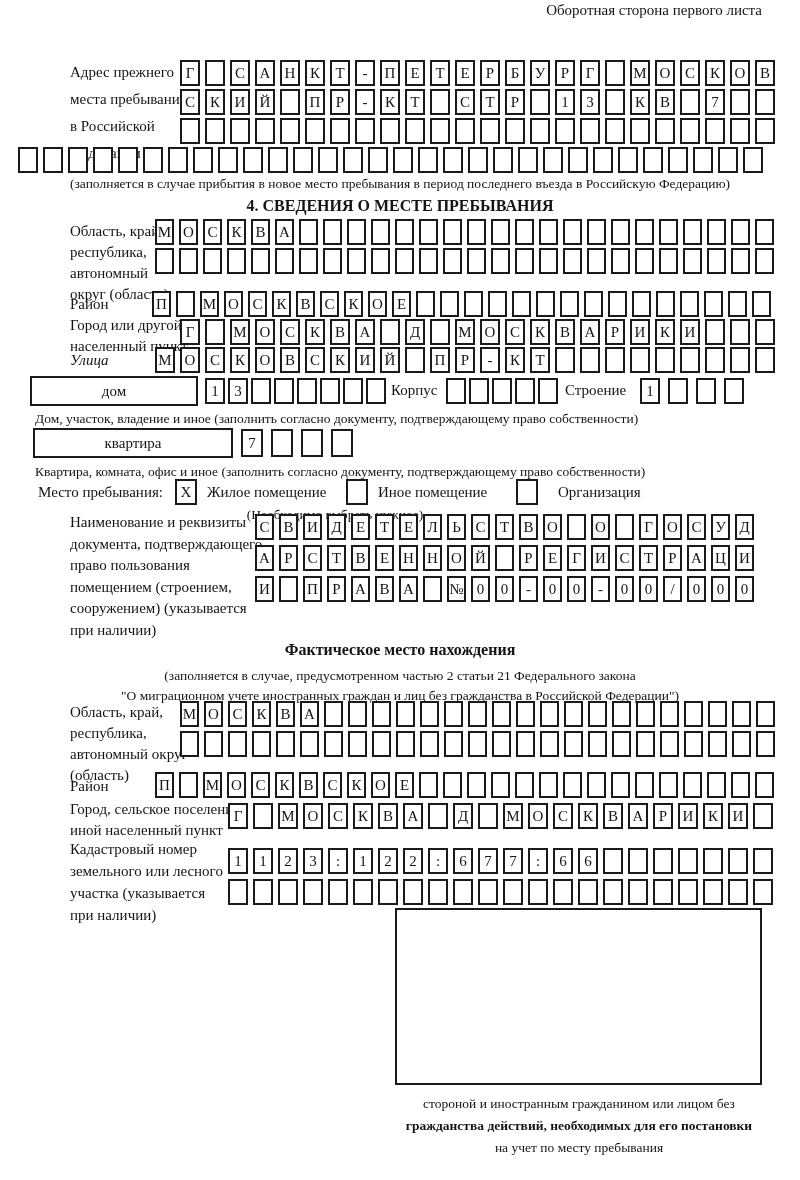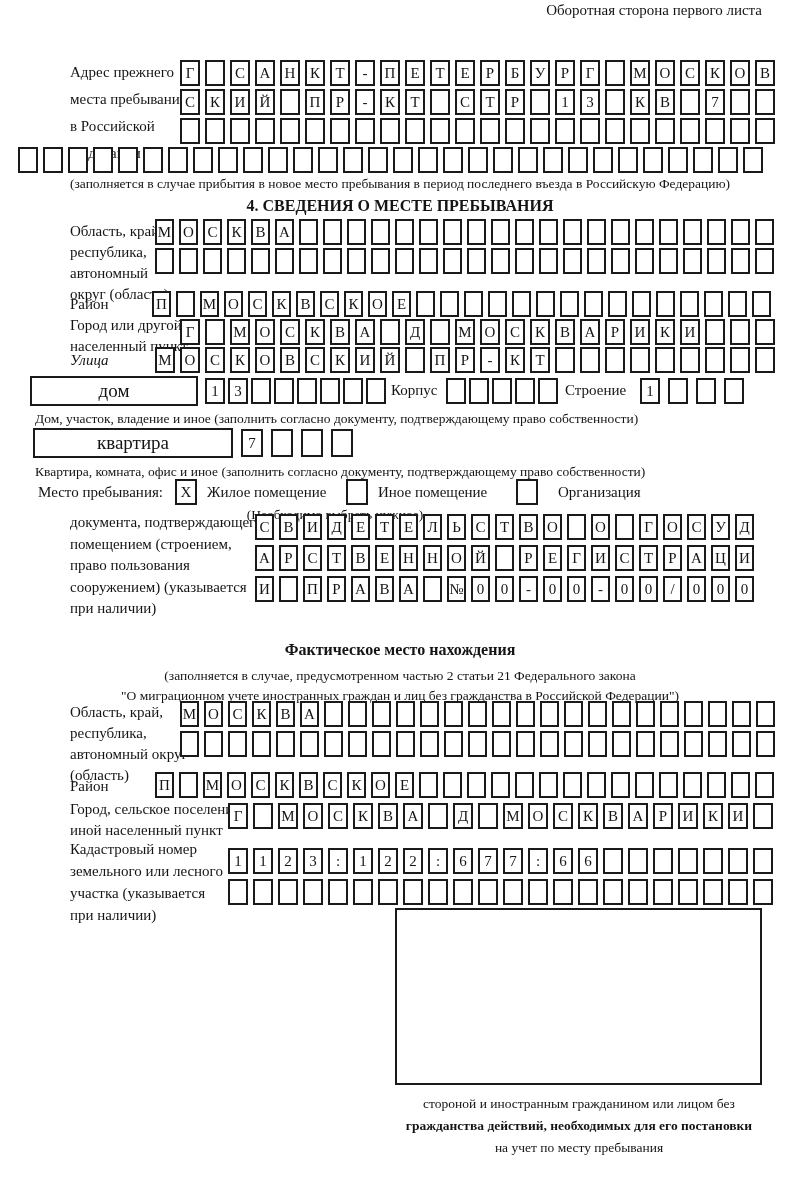--- a/index.html
+++ b/index.html
@@ -13,21 +13,21 @@
   .right{text-align:right;}
   .cellrow{display:flex;}
   .cell{box-sizing:border-box;flex:none;width:20px;height:26px;border:2px solid #1a1a1a;
         margin-right:5px;display:flex;align-items:center;justify-content:center;
         font-size:15px;background:#fff;}
   .cellrow.sm .cell{width:19px;}
   .cellrow.tight .cell{margin-right:3px;}
   .cellrow.wide .cell{margin-right:8px;}
   .cellrow.big .cell{width:22px;height:28px;margin-right:8px;}
   .widebox{box-sizing:border-box;border:2px solid #1a1a1a;display:flex;align-items:center;
-           justify-content:center;font-size:19px;background:#fff;}
+           justify-content:center;font-size:15px;background:#fff;}
   .checkbox{box-sizing:border-box;width:22px;height:26px;border:2px solid #1a1a1a;
             display:flex;align-items:center;justify-content:center;font-size:15px;background:#fff;}
   .stampbox{box-sizing:border-box;border:2px solid #1a1a1a;background:#fff;}
 </style>
 </head>
 <body>
 
 <div class="page">
 
   <div class="abs label right" style="left:0;top:22;width:762px;">Оборотная сторона первого листа</div>
@@ -345,23 +345,24 @@
   <div class="abs label" style="left:38px;top:482px;">Место пребывания:</div>
   <div class="abs checkbox" style="left:175px;top:479px;">X</div>
   <div class="abs label" style="left:207px;top:482px;">Жилое помещение</div>
   <div class="abs checkbox" style="left:346px;top:479px;"></div>
   <div class="abs label" style="left:378px;top:482px;">Иное помещение</div>
   <div class="abs checkbox" style="left:516px;top:479px;"></div>
   <div class="abs label" style="left:558px;top:482px;">Организация</div>
   <div class="abs note center" style="left:135px;top:507px;width:400px;">(Необходимо выбрать нужное)</div>
 
   <div class="abs" style="left:70px;top:512px;">
+    <div class="label" style="line-height:21.5px;">Наименование и реквизиты</div>
     <div class="label" style="line-height:21.5px;">документа, подтверждающего</div>
+    <div class="label" style="line-height:21.5px;">право пользования</div>
     <div class="label" style="line-height:21.5px;">помещением (строением,</div>
-    <div class="label" style="line-height:21.5px;">право пользования</div>
     <div class="label" style="line-height:21.5px;">сооружением) (указывается</div>
     <div class="label" style="line-height:21.5px;">при наличии)</div>
   </div>
   <div class="abs cellrow sm" style="left:255px;top:514px;">
       <span class="cell">С</span>
       <span class="cell">В</span>
       <span class="cell">И</span>
       <span class="cell">Д</span>
       <span class="cell">Е</span>
       <span class="cell">Т</span>

